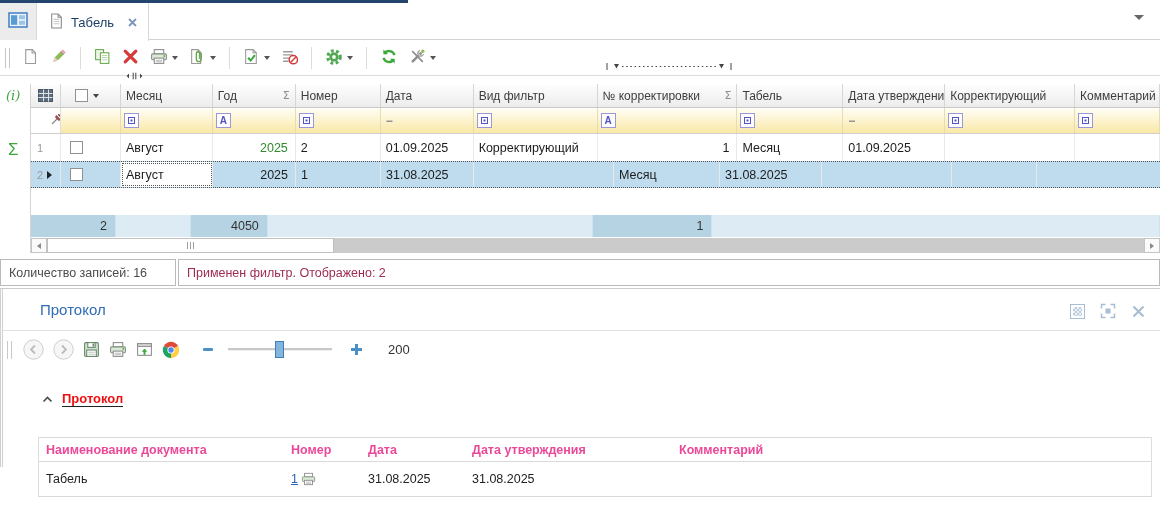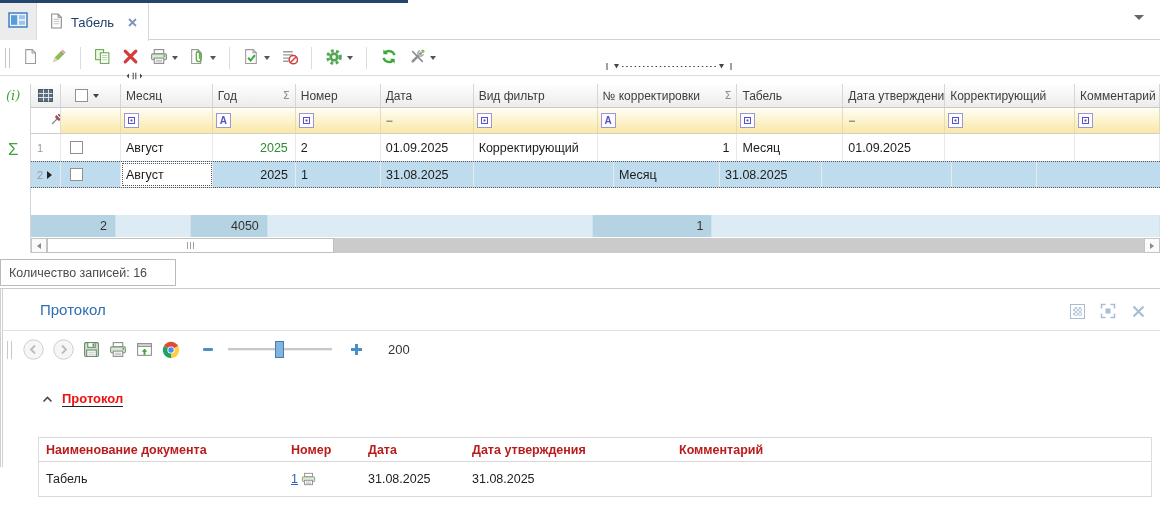--- a/index.html
+++ b/index.html
@@ -86,21 +86,21 @@
   .zoom-track{width:104px;height:3px;background:#c8c8c8;border-bottom:1px solid #efefef;margin-left:6px;position:relative;cursor:pointer}
   .zoom-thumb{position:absolute;left:47px;top:-7px;width:9px;height:17px;background:#82b4dc;border:1px solid #3f7fb5;cursor:grab}
   .zoom-plus{position:relative;width:11px;height:11px;margin-left:10px;cursor:pointer}
   .zoom-plus::before{content:"";position:absolute;left:4px;top:0;width:3px;height:11px;background:#4a90c8}
   .zoom-plus::after{content:"";position:absolute;left:0;top:4px;width:11px;height:3px;background:#4a90c8}
   .zoom-label{margin-left:17px;font-size:13px;color:#333}
   .p-section{position:absolute;left:42px;top:102px;display:flex;align-items:center;gap:9px}
   .sec-link{font-weight:bold;font-size:13px;color:var(--c-red);border-bottom:1.5px solid #222;cursor:pointer}
   #doc-table{position:absolute;left:38px;right:8px;top:148px;border-left:1px solid #dedede;border-right:1px solid #dedede}
   .t-row{display:flex;align-items:center}
-  .t-row.head{height:25px;border-top:1px solid #d9d9d9;border-bottom:1px solid #d9d9d9;font-weight:bold;font-size:12.5px;color:#b91c1c}
+  .t-row.head{height:25px;border-top:1px solid #d9d9d9;border-bottom:1px solid #d9d9d9;font-weight:bold;font-size:12.5px;color:#ec4899}
   .t-row.body{height:35px;border-bottom:1px solid #d9d9d9;font-size:12.5px;color:#222}
   .t-cell{padding-left:7px;overflow:hidden;white-space:nowrap;display:flex;align-items:center;gap:3px}
   .doc-link{color:var(--c-link);text-decoration:underline;cursor:pointer}
 </style>
 </head>
 <body>
 
 <div class="top-line"></div>
 
 <div class="tab-strip">
@@ -392,20 +392,21 @@
       </div>
       <div class="sb-track"></div>
       <div class="sb-btn">
         <div class="tri-r"></div>
       </div>
     </div>
   </div>
 
 <div class="statusbar">
   <div class="status-box first">Количество записей: 16</div>
+  <div class="status-box filter">Применен фильтр. Отображено: 2</div>
 </div>
 
 <div class="protocol">
   <div class="p-edge"></div>
   <div class="p-head">
     <div class="p-title">Протокол</div>
     <div class="p-controls">
       <span class="dotwin"></span>
       <span class="pbtn" id="icon-fullscreen">
           <svg width="16" height="16" viewBox="0 0 16 16">

